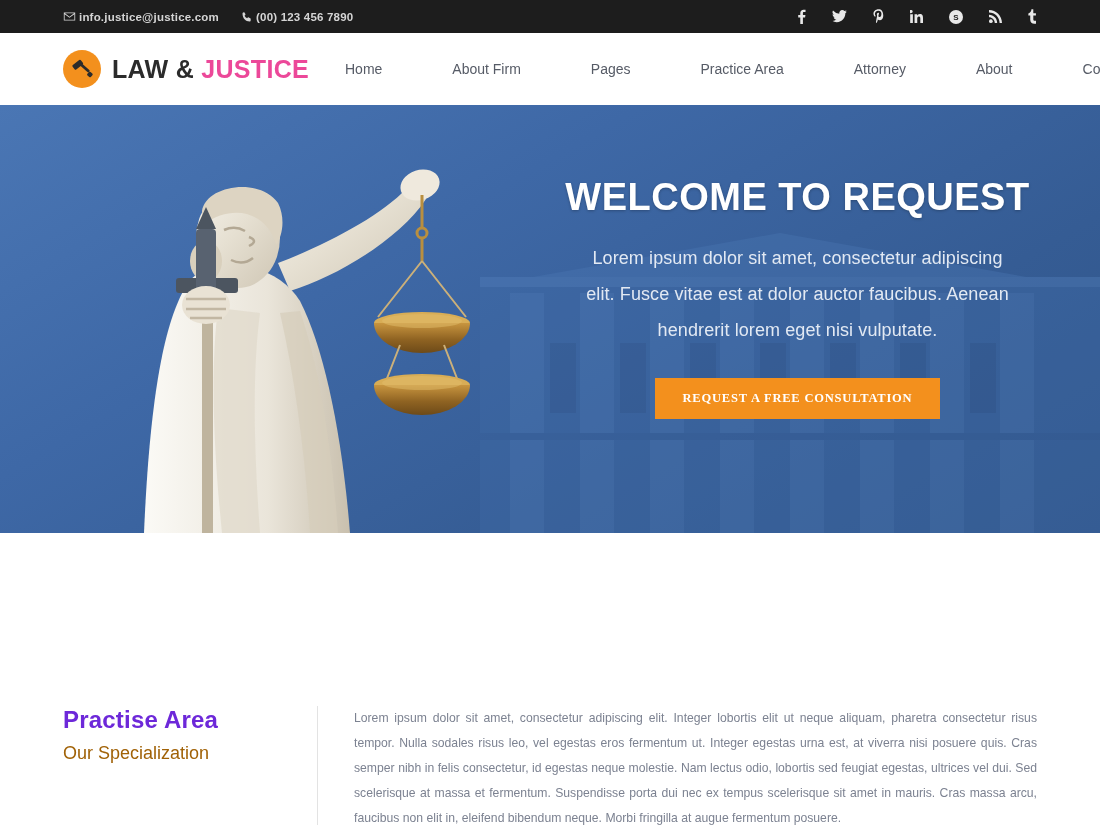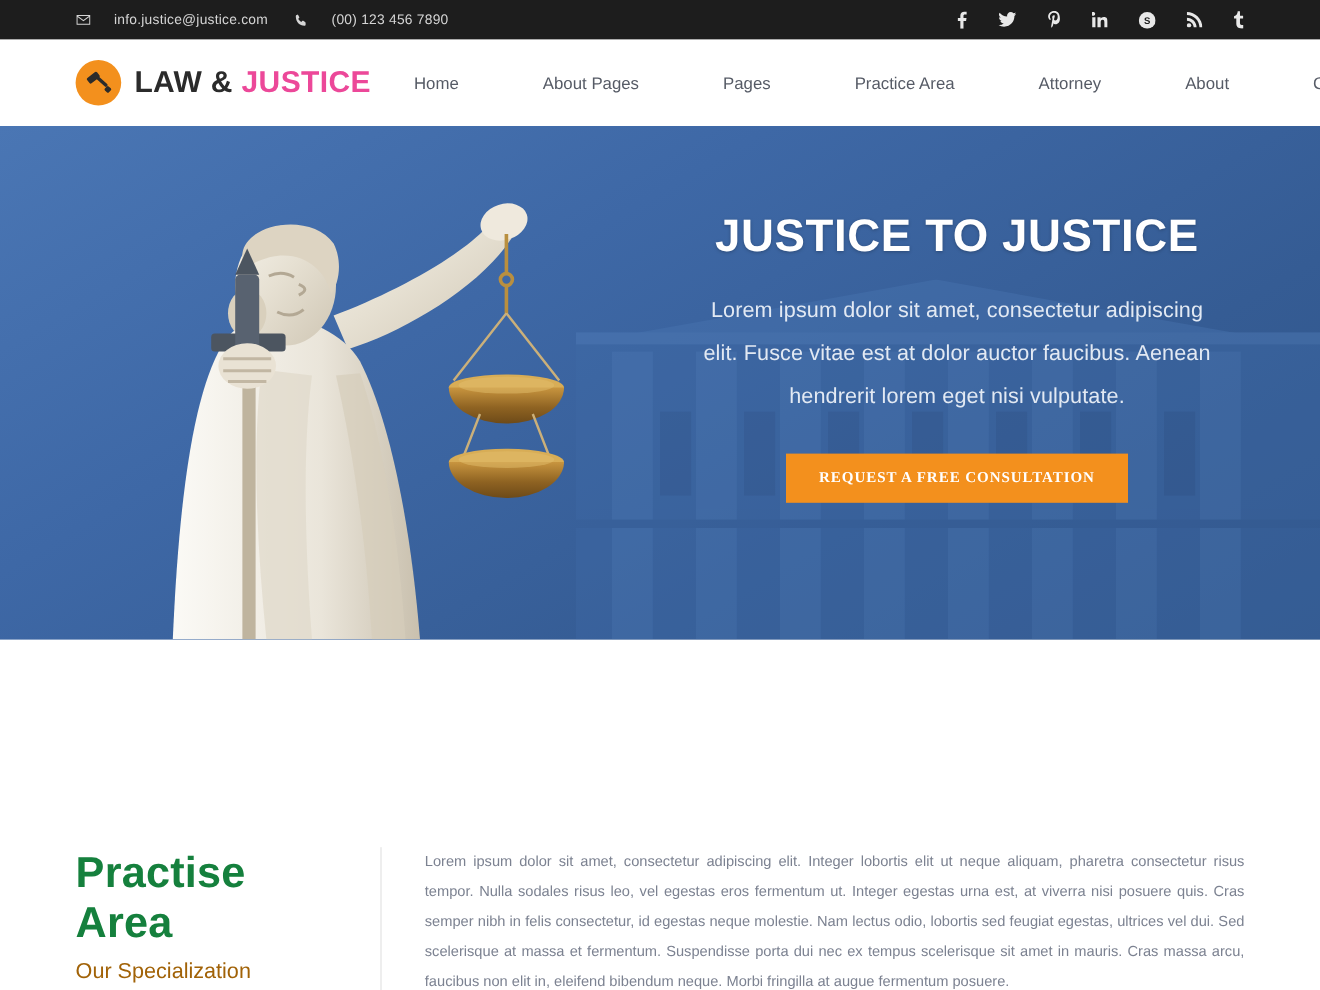--- a/index.html
+++ b/index.html
@@ -10,21 +10,21 @@
     font-family: "Liberation Sans", sans-serif;
   }
 
   
   .topbar {
     height: 33px; background: #1d1d1d; color: #cfcfcf;
     display: flex; align-items: center;
     padding: 0 63px;
   }
   .topbar-left { display: flex; align-items: center; gap: 22px; }
-  .tb-item { display: flex; align-items: center; gap: 19px; font-size: 11.5px; color: #d5d5d5; letter-spacing: .2px; }
+  .tb-item { display: flex; align-items: center; gap: 3px; font-size: 11.5px; color: #d5d5d5; letter-spacing: .2px; font-weight: bold; }
   .tb-item svg { display: block; }
   .topbar-right { margin-left: auto; display: flex; align-items: center; gap: 26px; }
   .soc { color: #e8e8e8; font-size: 13px; line-height: 1; cursor: pointer; display:flex; align-items:center; }
   .soc svg { display:block; }
 
   
   .header {
     height: 72px; background: #fff;
     display: flex; align-items: center;
     padding: 0 63px;
@@ -69,21 +69,21 @@
     padding: 13px 28px; cursor: pointer;
   }
 
   .stats-spacer { height: 118px; background: #fff; }
 
   
   .practise {
     display: flex; padding: 55px 63px 0 63px; gap: 0;
   }
   .pa-left { width: 255px; padding-right: 30px; border-right: 1px solid #e3e3e3; }
-  .pa-title { font-size: 36px; font-weight: bold; color: #15803d; letter-spacing: .2px; }
+  .pa-title { font-size: 24px; font-weight: bold; color: #6d28d9; letter-spacing: .2px; }
   .pa-sub { margin-top: 9px; font-size: 18px; color: #a16207; }
   .pa-right { flex: 1; padding-left: 36px; }
   .pa-text {
     font-size: 12.2px; line-height: 2.05; color: #7c8291; text-align: justify;
   }
 </style>
 </head>
 <body>
 
 <div class="topbar">
@@ -156,21 +156,21 @@
         <rect x="17.6" y="15.2" width="4.6" height="4.6" rx="1.1" transform="rotate(42 19.9 17.5)"></rect>
       </svg>
     </span>
     <span class="logo-text">
       <span class="dark">LAW &amp;</span>
       <span class="orange">JUSTICE</span>
     </span>
   </div>
   <nav class="nav">
     <a href="#">Home</a>
-    <a href="#">About Pages</a>
+    <a href="#">About Firm</a>
     <a href="#">Pages</a>
     <a href="#">Practice Area</a>
     <a href="#">Attorney</a>
     <a href="#">About</a>
     <a href="#">Contact Us</a>
   </nav>
 </div>
 
 <div class="hero">
 
@@ -251,21 +251,21 @@
     <ellipse cx="312" cy="188" rx="40" ry="7" fill="#e2bd6c" opacity=".5"></ellipse>
 
     <path d="M290 212 L276 248 M334 212 L348 248" stroke="#cbb07a" stroke-width="2"></path>
     <ellipse cx="312" cy="252" rx="48" ry="11" fill="#d8ad56"></ellipse>
     <path d="M264 252 a48 30 0 0 0 96 0 Z" fill="url(#brass)"></path>
     <ellipse cx="312" cy="250" rx="40" ry="7" fill="#e2bd6c" opacity=".5"></ellipse>
   </svg>
 
   <div class="hero-content">
     <h1 class="hero-h1">
-      <span>JUSTICE TO JUSTICE</span><br>
+      <span>WELCOME TO REQUEST</span><br>
     </h1>
     <p class="hero-p">Lorem ipsum dolor sit amet, consectetur adipiscing elit. Fusce vitae est at dolor auctor faucibus. Aenean hendrerit lorem eget nisi vulputate.</p>
     <button class="hero-btn">REQUEST A FREE CONSULTATION</button>
   </div>
 
 </div>
 
 <div class="stats-spacer"></div>
 
 <div class="practise">

